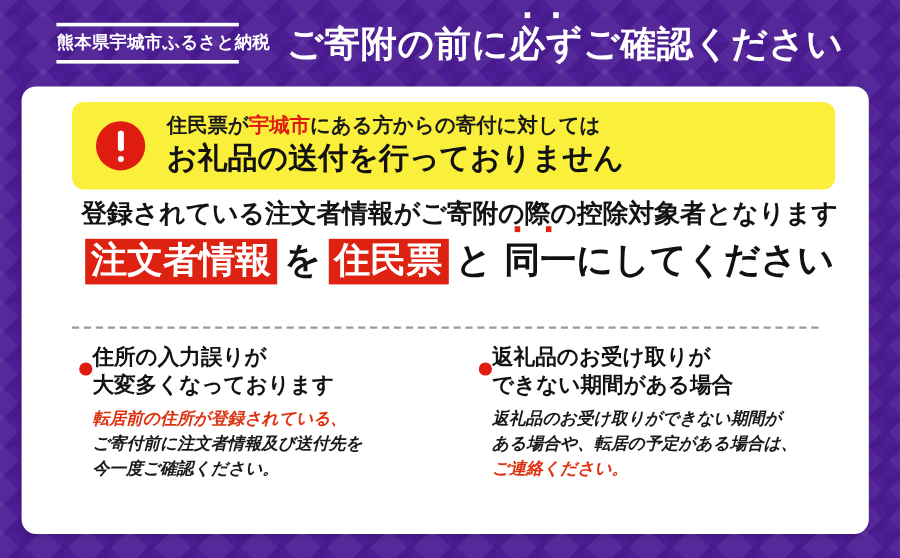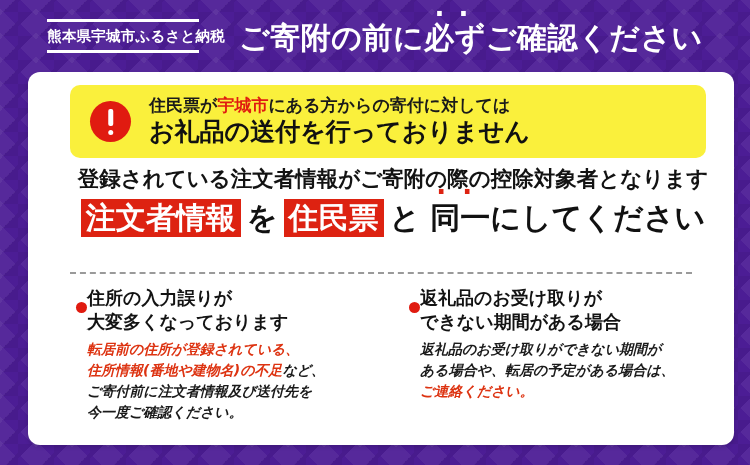--- a/index.html
+++ b/index.html
@@ -88,21 +88,21 @@
     font-size: 26px;
     letter-spacing: 14px;
     color: #ffffff;
     line-height: 1;
     text-indent: 7px;
   }
 
   
   .card {
     position: absolute;
-    left: 28px;
+    left: 18px;
     top: 72px;
     width: 706px;
     height: 373px;
     background: #ffffff;
     border-radius: 12px;
     box-shadow: 0 2px 4px rgba(0,0,0,0.14);
     overflow: hidden;
   }
 
   
@@ -337,21 +337,20 @@
 
     <div class="cols">
 
       <div class="col left">
         <div class="bullet"></div>
         <div class="col-body">
           <div class="col-title">住所の入力誤りが</div>
           <div class="col-title">大変多くなっております</div>
           <div class="col-desc">
             <div><span class="red">転居前の住所が登録されている、</span></div>
-            <div><span class="red">住所情報(番地や建物名)の不足</span><span class="blk">など、</span></div>
             <div><span class="blk">ご寄付前に注文者情報及び送付先を</span></div>
             <div><span class="blk">今一度ご確認ください。</span></div>
           </div>
         </div>
       </div>
 
       <div class="col right">
         <div class="bullet"></div>
         <div class="col-body">
           <div class="col-title">返礼品のお受け取りが</div>

